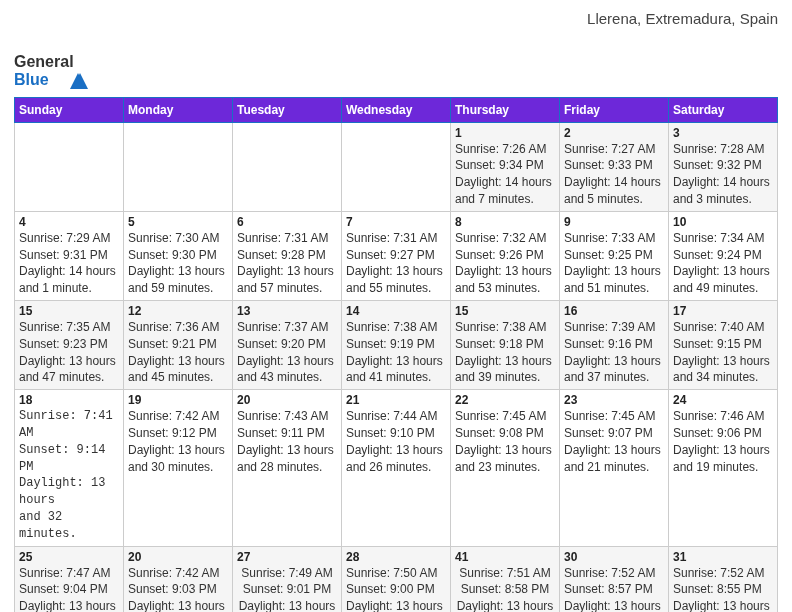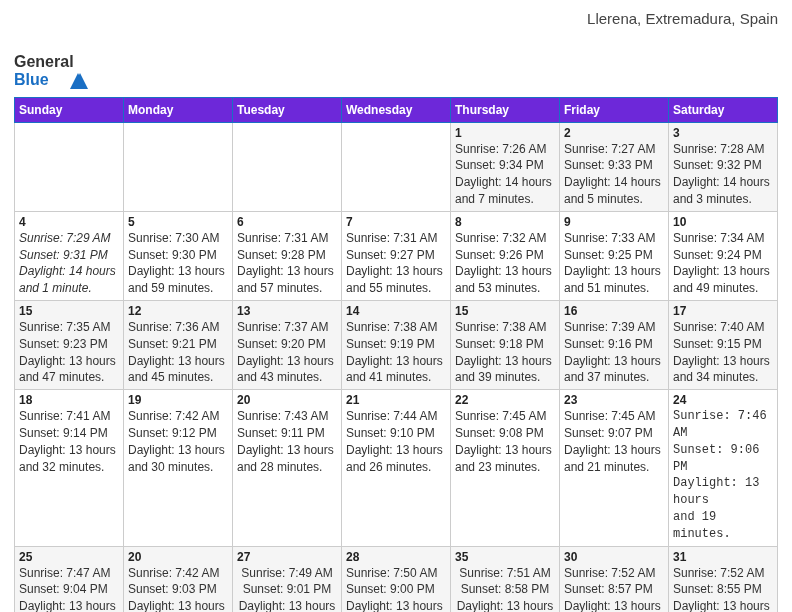--- a/index.html
+++ b/index.html
@@ -148,21 +148,21 @@
             <span class="day-number">3</span>
             <div class="day-info" style="white-space: pre-line;">Sunrise: 7:28 AM
 Sunset: 9:32 PM
 Daylight: 14 hours
 and 3 minutes.</div>
           </td>
         </tr>
         <tr>
           <td>
             <span class="day-number">4</span>
-            <div class="day-info" style="white-space: pre-line; font-style: italic;">Sunrise: 7:29 AM
+            <div class="day-info" style="white-space: pre-line;">Sunrise: 7:29 AM
 Sunset: 9:31 PM
 Daylight: 14 hours
 and 1 minute.</div>
           </td>
           <td>
             <span class="day-number">5</span>
             <div class="day-info" style="white-space: pre-line;">Sunrise: 7:30 AM
 Sunset: 9:30 PM
 Daylight: 13 hours
 and 59 minutes.</div>
@@ -250,21 +250,21 @@
             <span class="day-number">17</span>
             <div class="day-info" style="white-space: pre-line;">Sunrise: 7:40 AM
 Sunset: 9:15 PM
 Daylight: 13 hours
 and 34 minutes.</div>
           </td>
         </tr>
         <tr>
           <td>
             <span class="day-number">18</span>
-            <div class="day-info" style="white-space: pre-line;">Sunrise: 7:41 AM
+            <div class="day-info" style="white-space: pre-line; font-family: Liberation Mono, monospace;">Sunrise: 7:41 AM
 Sunset: 9:14 PM
 Daylight: 13 hours
 and 32 minutes.</div>
           </td>
           <td>
             <span class="day-number">19</span>
             <div class="day-info" style="white-space: pre-line;">Sunrise: 7:42 AM
 Sunset: 9:12 PM
 Daylight: 13 hours
 and 30 minutes.</div>
@@ -292,21 +292,21 @@
           </td>
           <td>
             <span class="day-number">23</span>
             <div class="day-info" style="white-space: pre-line;">Sunrise: 7:45 AM
 Sunset: 9:07 PM
 Daylight: 13 hours
 and 21 minutes.</div>
           </td>
           <td>
             <span class="day-number">24</span>
-            <div class="day-info" style="white-space: pre-line; font-family: Liberation Mono, monospace;">Sunrise: 7:46 AM
+            <div class="day-info" style="white-space: pre-line;">Sunrise: 7:46 AM
 Sunset: 9:06 PM
 Daylight: 13 hours
 and 19 minutes.</div>
           </td>
         </tr>
         <tr>
           <td>
             <span class="day-number">25</span>
             <div class="day-info" style="white-space: pre-line;">Sunrise: 7:47 AM
 Sunset: 9:04 PM
@@ -328,21 +328,21 @@
 and 12 minutes.</div>
           </td>
           <td>
             <span class="day-number">28</span>
             <div class="day-info" style="white-space: pre-line;">Sunrise: 7:50 AM
 Sunset: 9:00 PM
 Daylight: 13 hours
 and 10 minutes.</div>
           </td>
           <td>
-            <span class="day-number">35</span>
+            <span class="day-number">41</span>
             <div class="day-info" style="white-space: pre-line; text-align: center;">Sunrise: 7:51 AM
 Sunset: 8:58 PM
 Daylight: 13 hours
 and 7 minutes.</div>
           </td>
           <td>
             <span class="day-number">30</span>
             <div class="day-info" style="white-space: pre-line;">Sunrise: 7:52 AM
 Sunset: 8:57 PM
 Daylight: 13 hours

